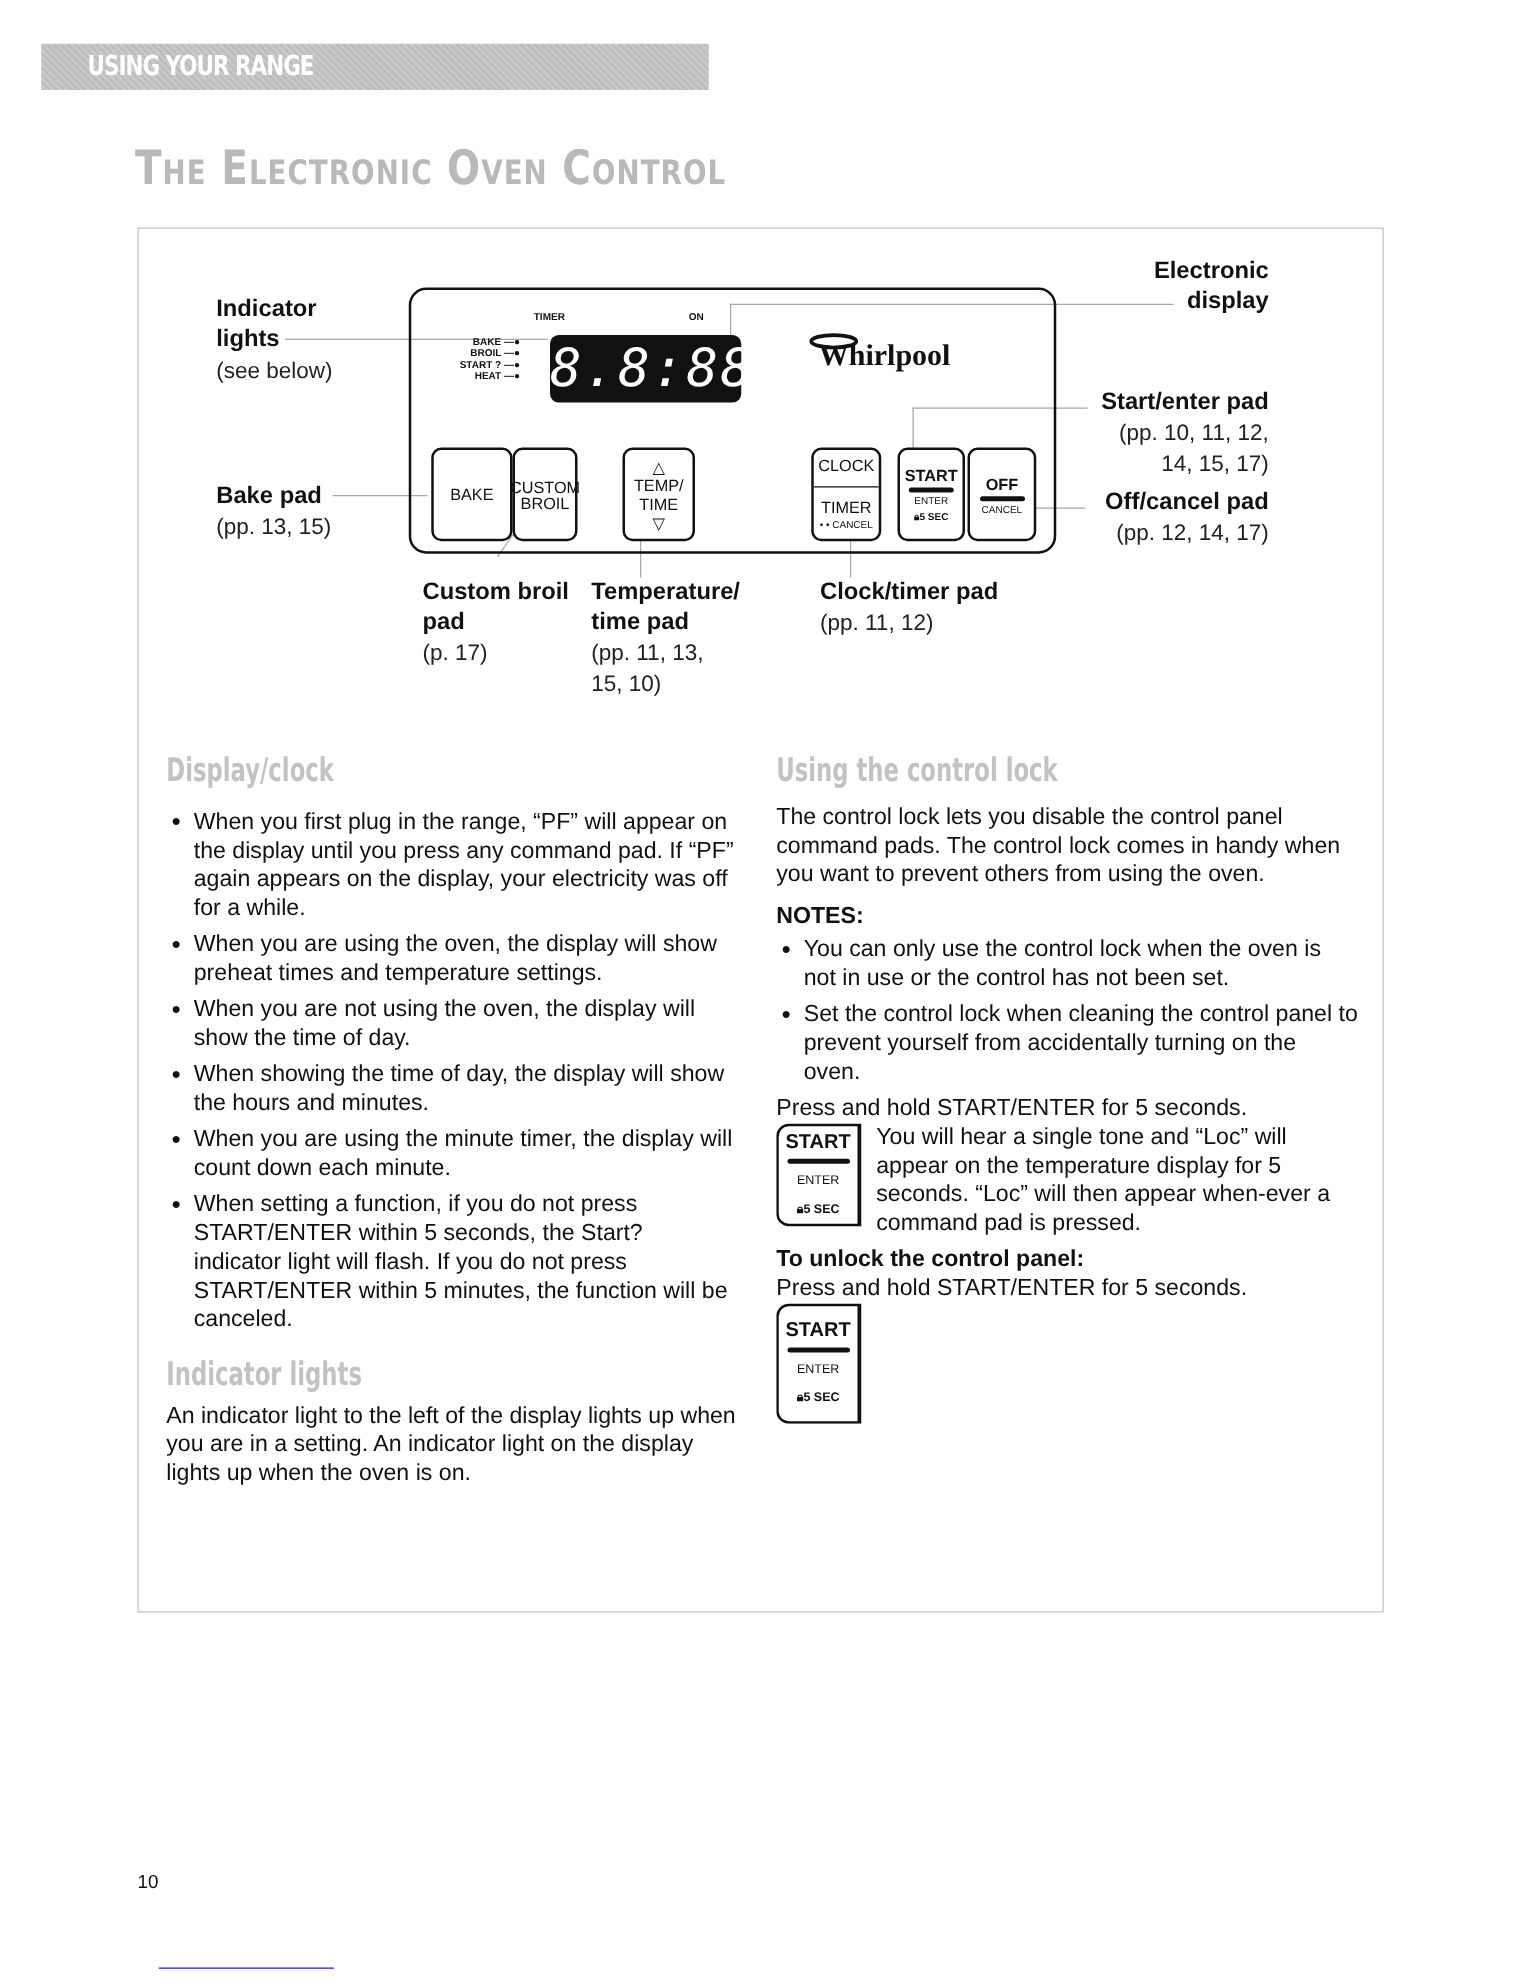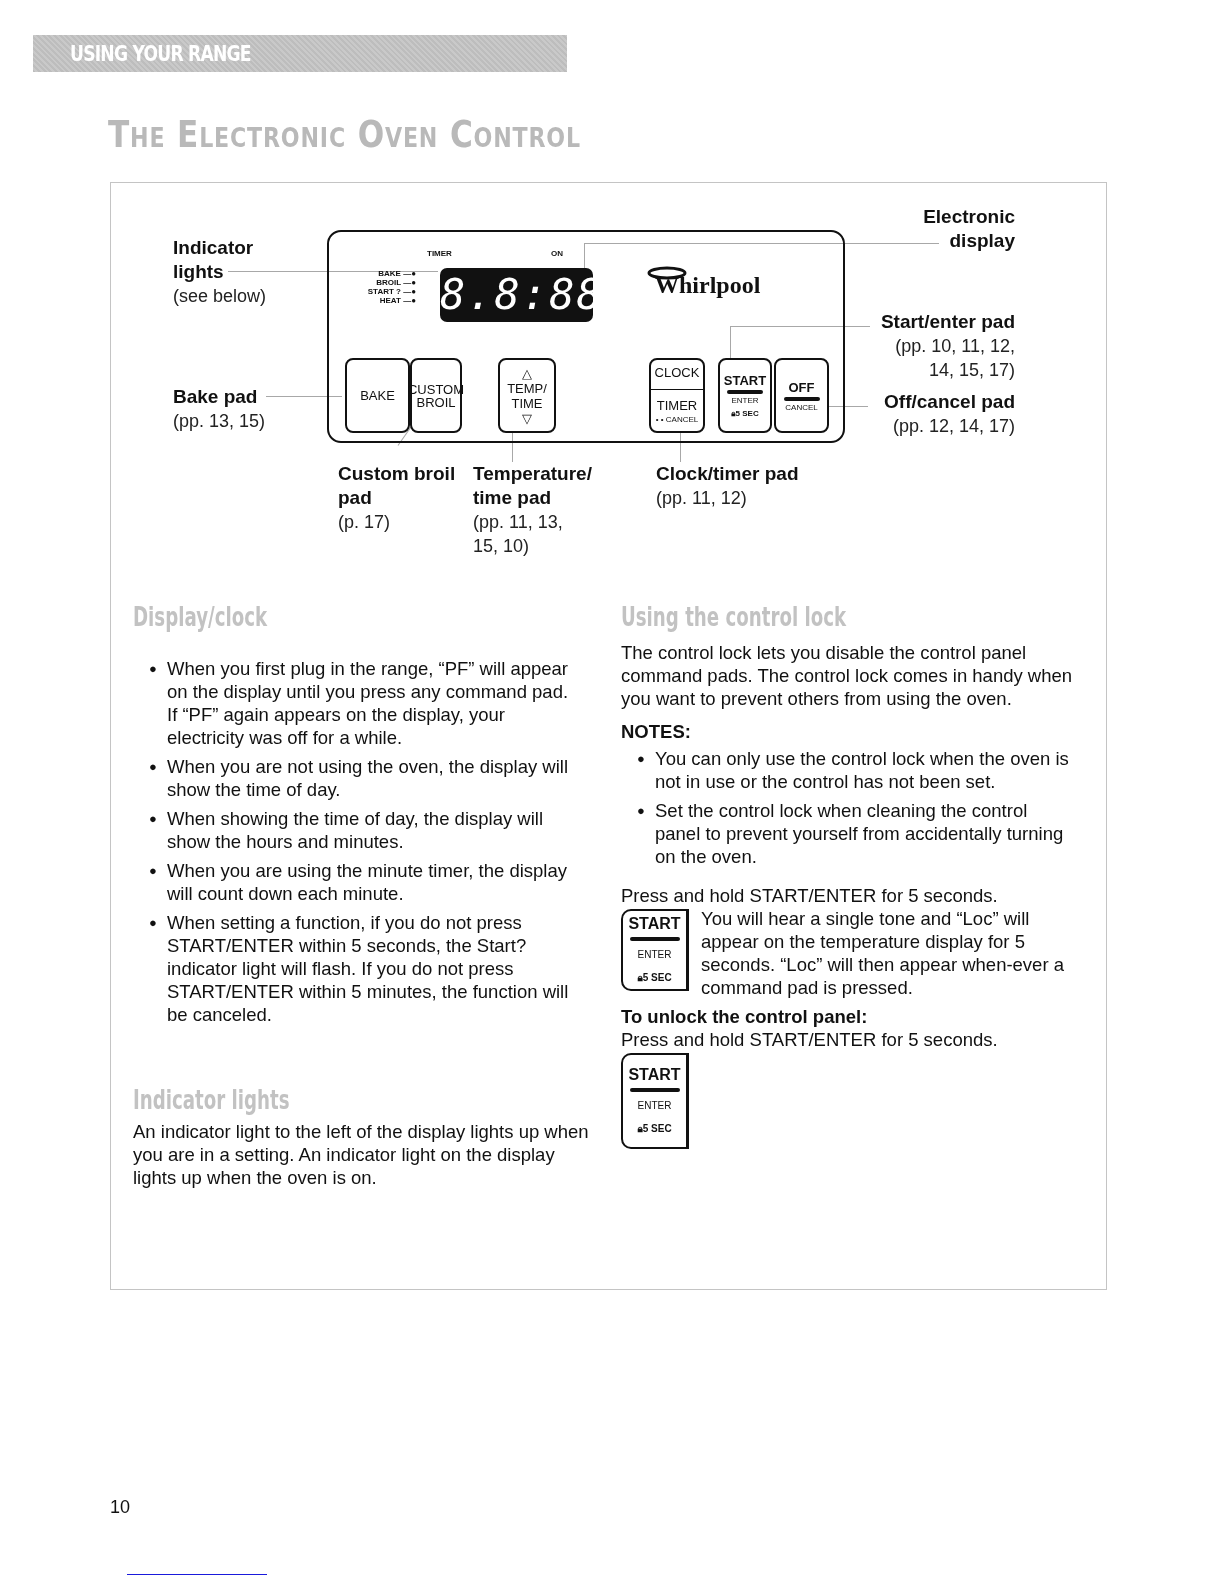--- a/index.html
+++ b/index.html
@@ -46,36 +46,36 @@
   .pad .small { font-size:8px; }
 
   .logo { left:655px; top:272px; font-family:"Liberation Serif", serif; font-weight:bold;
           font-size:24px; }
 
   
   h2.sec { position:absolute; margin:0; font-family:"DejaVu Sans", sans-serif;
            font-weight:bold; font-size:26px; color:#c2c2c2;
            transform:scaleX(0.7); transform-origin:left center; }
   .col { position:absolute; font-size:18.5px; line-height:23px; }
-  .col ul { list-style:none; margin:16px; padding:0; }
+  .col ul { list-style:none; margin:4px; padding:0; }
   .col li { position:relative; padding-left:18px; margin-bottom:6px; }
   .col li::before { content:"\25CF"; position:absolute; left:0; top:0; font-size:13px; }
   .col p { margin:0; }
   .col .h { font-weight:bold; }
 
   .mini-pad { width:68px; height:82px; border:2px solid #111; border-radius:10px 0 0 10px;
               border-right-width:3px; box-sizing:border-box; display:flex;
               flex-direction:column; align-items:center; justify-content:center; float:left;
               margin-right:12px; margin-top:2px; }
   .mini-pad .s { font-weight:bold; font-size:16px; }
   .mini-pad .bar { width:50px; height:4px; background:#111; border-radius:2px; margin:2px 0; }
   .mini-pad .e { font-size:10px; }
   .mini-pad .l { font-size:10px; font-weight:bold; }
 
-  .page-num { left:110px; top:1497px; font-size:18px; }
+  .page-num { left:110px; top:1497px; font-size:15px; }
   .link-line { left:127px; top:1574px; width:140px; height:1px; background:#1a1adc; }
 </style>
 </head>
 <body>
 
 <div class="abs band"></div>
 <div class="abs band-text">USING YOUR RANGE</div>
 <div class="abs page-title">The Electronic Oven Control</div>
 
 <div class="abs frame"></div>
@@ -180,20 +180,21 @@
 <div class="pad" style="left:774px;top:358px;width:55px;height:75px;">
   <b>OFF</b>
   <span class="bar"></span>
   <span class="small">CANCEL</span>
 </div>
 
 <h2 class="sec" style="left:133px;top:602px;">Display/clock</h2>
 <div class="col" style="left:133px;top:641px;width:460px;">
   <ul>
     <li>When you first plug in the range, “PF” will appear on the display until you press any command pad. If “PF” again appears on the display, your electricity was off for a while.</li>
+    <li>When you are using the oven, the display will show preheat times and temperature settings.</li>
     <li>When you are not using the oven, the display will show the time of day.</li>
     <li>When showing the time of day, the display will show the hours and minutes.</li>
     <li>When you are using the minute timer, the display will count down each minute.</li>
     <li>When setting a function, if you do not press START/ENTER within 5 seconds, the Start? indicator light will flash. If you do not press START/ENTER within 5 minutes, the function will be canceled.</li>
   </ul>
 </div>
 
 <h2 class="sec" style="left:133px;top:1085px;">Indicator lights</h2>
 <div class="col" style="left:133px;top:1120px;width:460px;">
   <p>An indicator light to the left of the display lights up when you are in a setting. An indicator light on the display lights up when the oven is on.</p>

